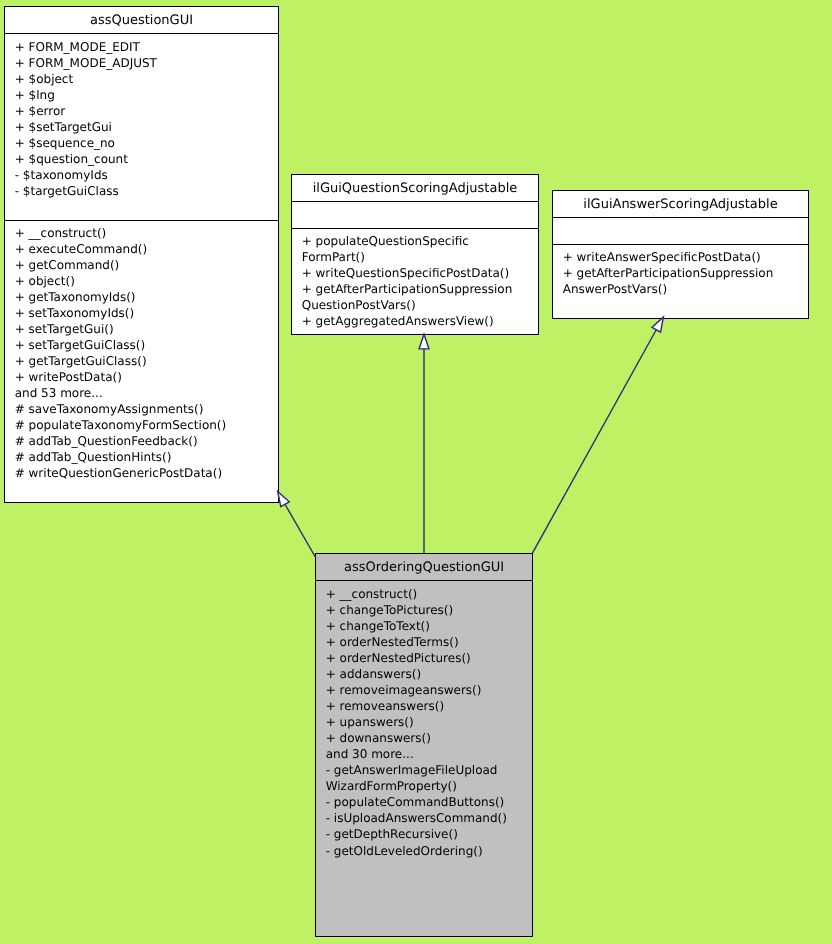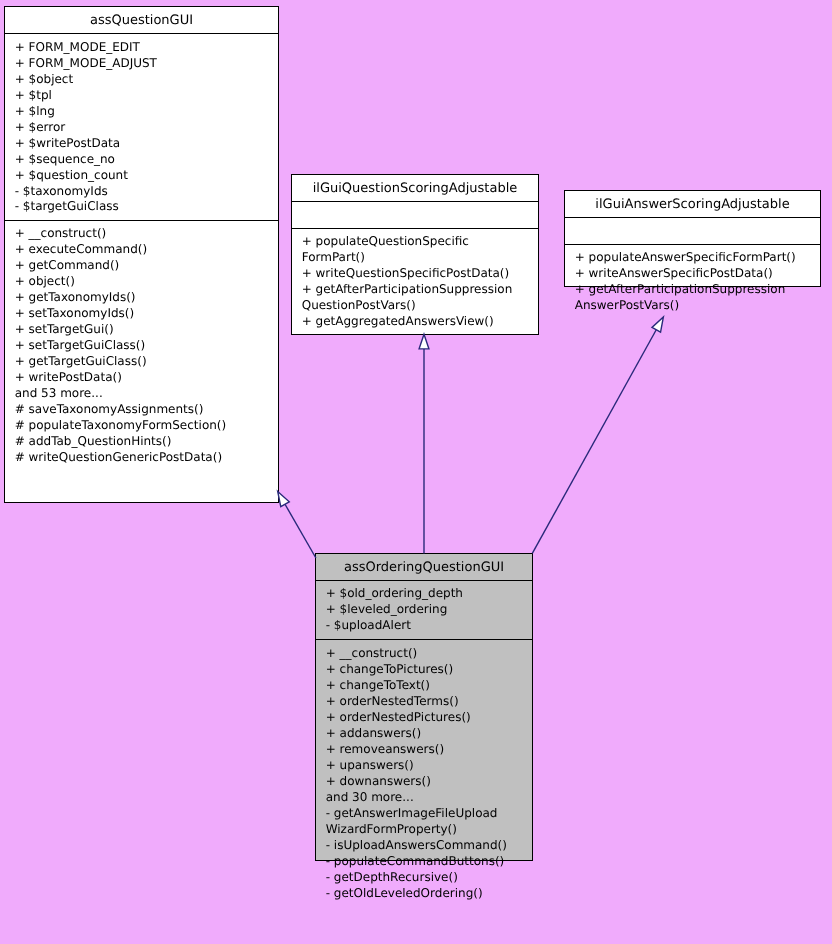--- a/index.html
+++ b/index.html
@@ -4,21 +4,21 @@
 <title>assOrderingQuestionGUI Inheritance Diagram</title>
 <style>
   html, body { margin:0; padding:0; background:#ffffff; }
   body {
     width:832px; height:944px;
     font-family:"DejaVu Sans", sans-serif;
     color:#000000;
     -webkit-font-smoothing:antialiased;
     text-rendering:geometricPrecision;
   }
-  #diagram { position:relative; width:832px; height:944px; overflow:hidden; background:#f0abfc; }
+  #diagram { position:relative; width:832px; height:944px; overflow:hidden; background:#bef264; }
   svg#edges { position:absolute; left:0; top:0; width:832px; height:944px; pointer-events:none; z-index:5; }
   .uml-node { position:absolute; z-index:1; box-sizing:border-box; border:1px solid #000000; background:#ffffff; }
   .uml-node.filled { background:#c0c0c0; }
   .node-title { box-sizing:border-box; text-align:center; font-size:13px; line-height:15.97px; }
   .node-section { box-sizing:border-box; border-top:1px solid #000000; font-size:12px; line-height:15.97px; }
   .node-row { white-space:nowrap; }
 </style>
 </head>
 <body>
 
@@ -32,92 +32,87 @@
       <path d="M 532.3 553.4 L 656.27 329.76" stroke="#29297a" stroke-width="1.4" fill="none"></path>
       <path d="M 663.4 316.9 L 660.56 332.13 L 651.99 327.38 Z" fill="#ffffff" stroke="#29297a" stroke-width="1.4" stroke-linejoin="miter"></path>
     </svg>
 
   <div class="uml-node" id="node-assQuestionGUI" style="left:4px; top:6px; width:275px; height:497px;">
     <div class="node-title" style="height:26px; padding-top:6.0px;">assQuestionGUI</div>
     <div class="node-section" style="padding:5.8px 4px 4.8px 9.7px; height:187px;" id="attrs-0">
         <div class="node-row">+ FORM_MODE_EDIT</div>
         <div class="node-row">+ FORM_MODE_ADJUST</div>
         <div class="node-row">+ $object</div>
-        <div class="node-row">+ $tpl</div>
         <div class="node-row">+ $lng</div>
         <div class="node-row">+ $error</div>
-        <div class="node-row">+ $writePostData</div>
+        <div class="node-row">+ $setTargetGui</div>
         <div class="node-row">+ $sequence_no</div>
         <div class="node-row">+ $question_count</div>
         <div class="node-row">- $taxonomyIds</div>
         <div class="node-row">- $targetGuiClass</div>
       </div>
     <div class="node-section" style="padding:5.0px 4px 5.0px 9.7px;" id="meths-0">
         <div class="node-row">+ __construct()</div>
         <div class="node-row">+ executeCommand()</div>
         <div class="node-row">+ getCommand()</div>
         <div class="node-row">+ object()</div>
         <div class="node-row">+ getTaxonomyIds()</div>
         <div class="node-row">+ setTaxonomyIds()</div>
         <div class="node-row">+ setTargetGui()</div>
         <div class="node-row">+ setTargetGuiClass()</div>
         <div class="node-row">+ getTargetGuiClass()</div>
         <div class="node-row">+ writePostData()</div>
         <div class="node-row">and 53 more...</div>
         <div class="node-row"># saveTaxonomyAssignments()</div>
         <div class="node-row"># populateTaxonomyFormSection()</div>
+        <div class="node-row"># addTab_QuestionFeedback()</div>
         <div class="node-row"># addTab_QuestionHints()</div>
         <div class="node-row"># writeQuestionGenericPostData()</div>
       </div>
   </div>
 
   <div class="uml-node" id="node-ilGuiQuestionScoringAdjustable" style="left:291px; top:174px; width:248px; height:161px;">
     <div class="node-title" style="height:26px; padding-top:6.0px;">ilGuiQuestionScoringAdjustable</div>
     <div class="node-section" style="height:27px;" id="attrs-1"></div>
     <div class="node-section" style="padding:4.9px 4px 4.9px 9.7px;" id="meths-1">
         <div class="node-row">+ populateQuestionSpecific</div>
         <div class="node-row">FormPart()</div>
         <div class="node-row">+ writeQuestionSpecificPostData()</div>
         <div class="node-row">+ getAfterParticipationSuppression</div>
         <div class="node-row">QuestionPostVars()</div>
         <div class="node-row">+ getAggregatedAnswersView()</div>
       </div>
   </div>
 
-  <div class="uml-node" id="node-ilGuiAnswerScoringAdjustable" style="left:564px; top:190px; width:257px; height:97px;">
+  <div class="uml-node" id="node-ilGuiAnswerScoringAdjustable" style="left:552px; top:190px; width:257px; height:129px;">
     <div class="node-title" style="height:26px; padding-top:6.0px;">ilGuiAnswerScoringAdjustable</div>
     <div class="node-section" style="height:27px;" id="attrs-2"></div>
     <div class="node-section" style="padding:4.8px 4px 4.8px 9.7px;" id="meths-2">
-        <div class="node-row">+ populateAnswerSpecificFormPart()</div>
         <div class="node-row">+ writeAnswerSpecificPostData()</div>
         <div class="node-row">+ getAfterParticipationSuppression</div>
         <div class="node-row">AnswerPostVars()</div>
       </div>
   </div>
 
-  <div class="uml-node filled" id="node-assOrderingQuestionGUI" style="left:315px; top:553px; width:218px; height:308px;">
+  <div class="uml-node filled" id="node-assOrderingQuestionGUI" style="left:315px; top:553px; width:218px; height:384px;">
     <div class="node-title" style="height:26px; padding-top:6.0px;">assOrderingQuestionGUI</div>
-    <div class="node-section" style="padding:5.2px 4px 5.2px 9.7px; height:59px;" id="attrs-3">
-        <div class="node-row">+ $old_ordering_depth</div>
-        <div class="node-row">+ $leveled_ordering</div>
-        <div class="node-row">- $uploadAlert</div>
-      </div>
     <div class="node-section" style="padding:4.5px 4px 4.5px 9.7px; line-height:16.06px;" id="meths-3">
         <div class="node-row">+ __construct()</div>
         <div class="node-row">+ changeToPictures()</div>
         <div class="node-row">+ changeToText()</div>
         <div class="node-row">+ orderNestedTerms()</div>
         <div class="node-row">+ orderNestedPictures()</div>
         <div class="node-row">+ addanswers()</div>
+        <div class="node-row">+ removeimageanswers()</div>
         <div class="node-row">+ removeanswers()</div>
         <div class="node-row">+ upanswers()</div>
         <div class="node-row">+ downanswers()</div>
         <div class="node-row">and 30 more...</div>
         <div class="node-row">- getAnswerImageFileUpload</div>
         <div class="node-row">WizardFormProperty()</div>
+        <div class="node-row">- populateCommandButtons()</div>
         <div class="node-row">- isUploadAnswersCommand()</div>
-        <div class="node-row">- populateCommandButtons()</div>
         <div class="node-row">- getDepthRecursive()</div>
         <div class="node-row">- getOldLeveledOrdering()</div>
       </div>
   </div>
 
 </div>
 
 </body></html>

